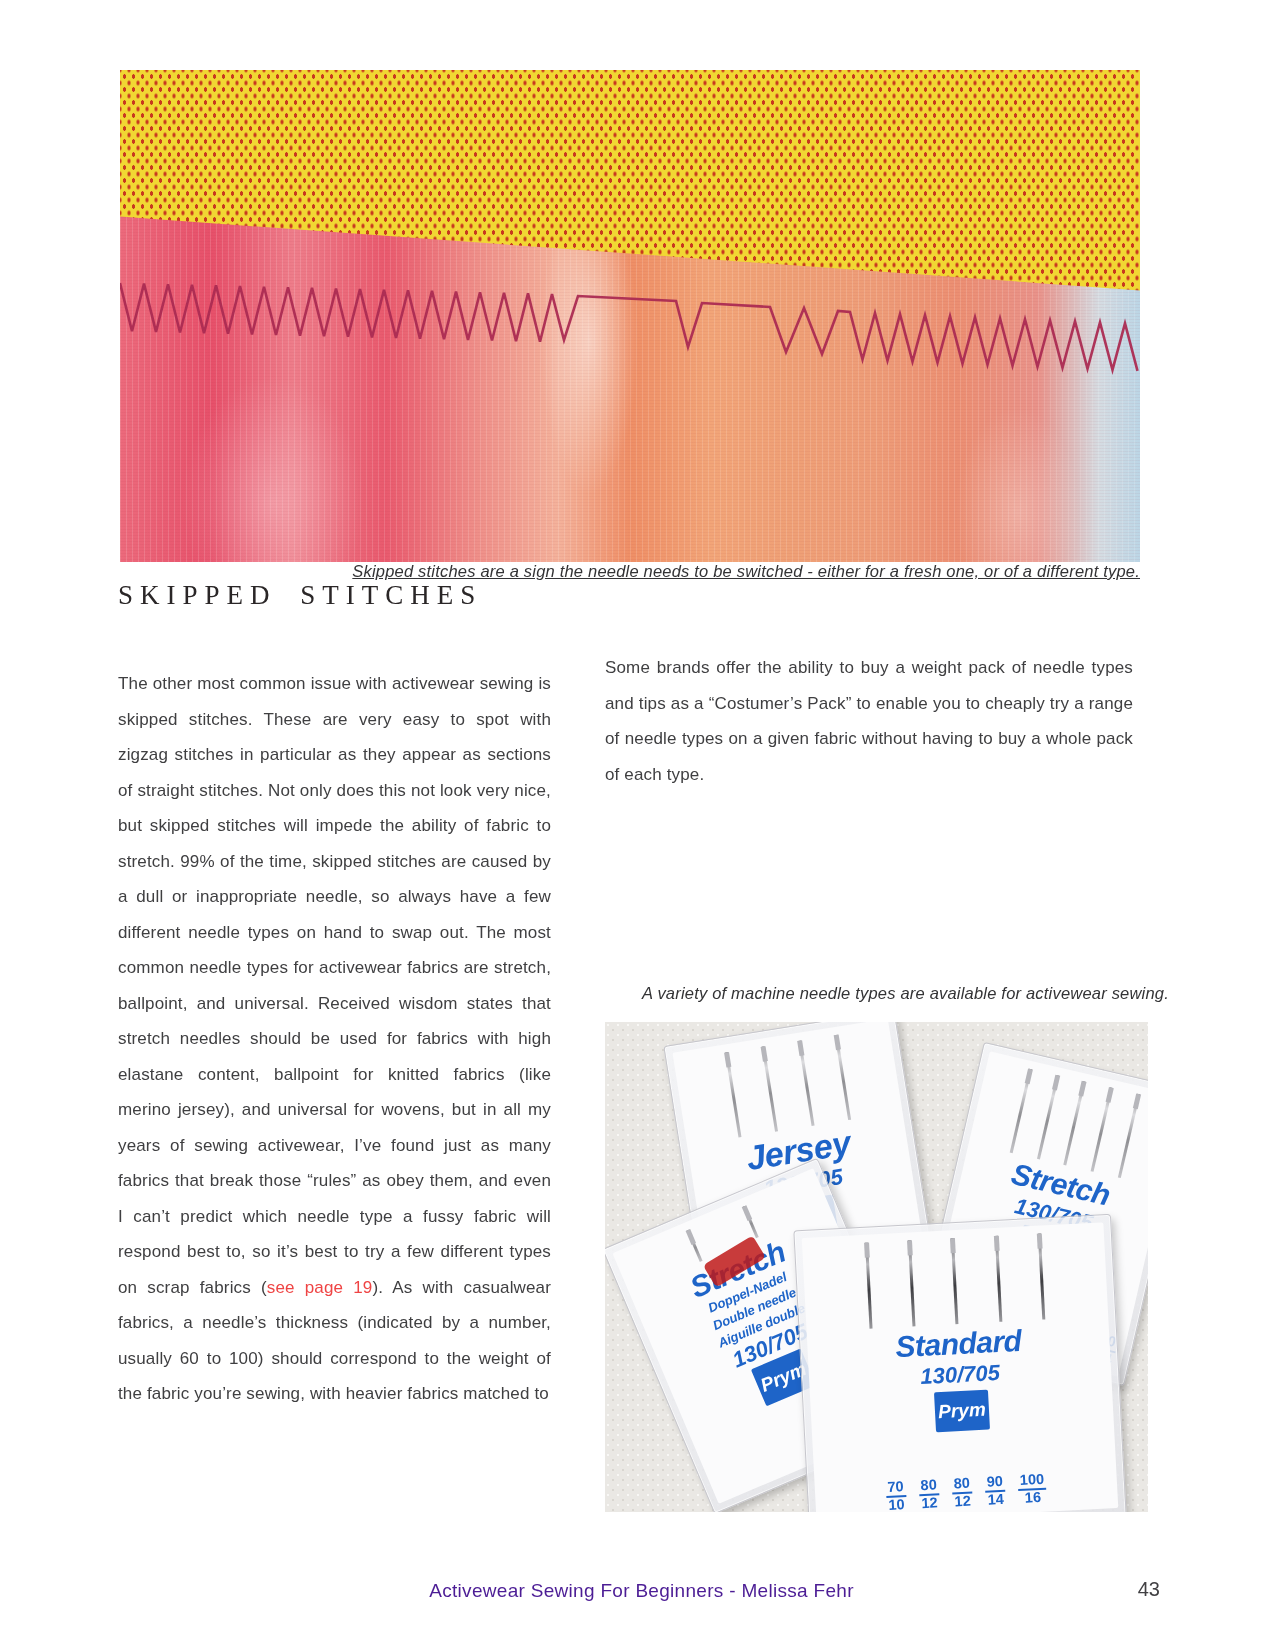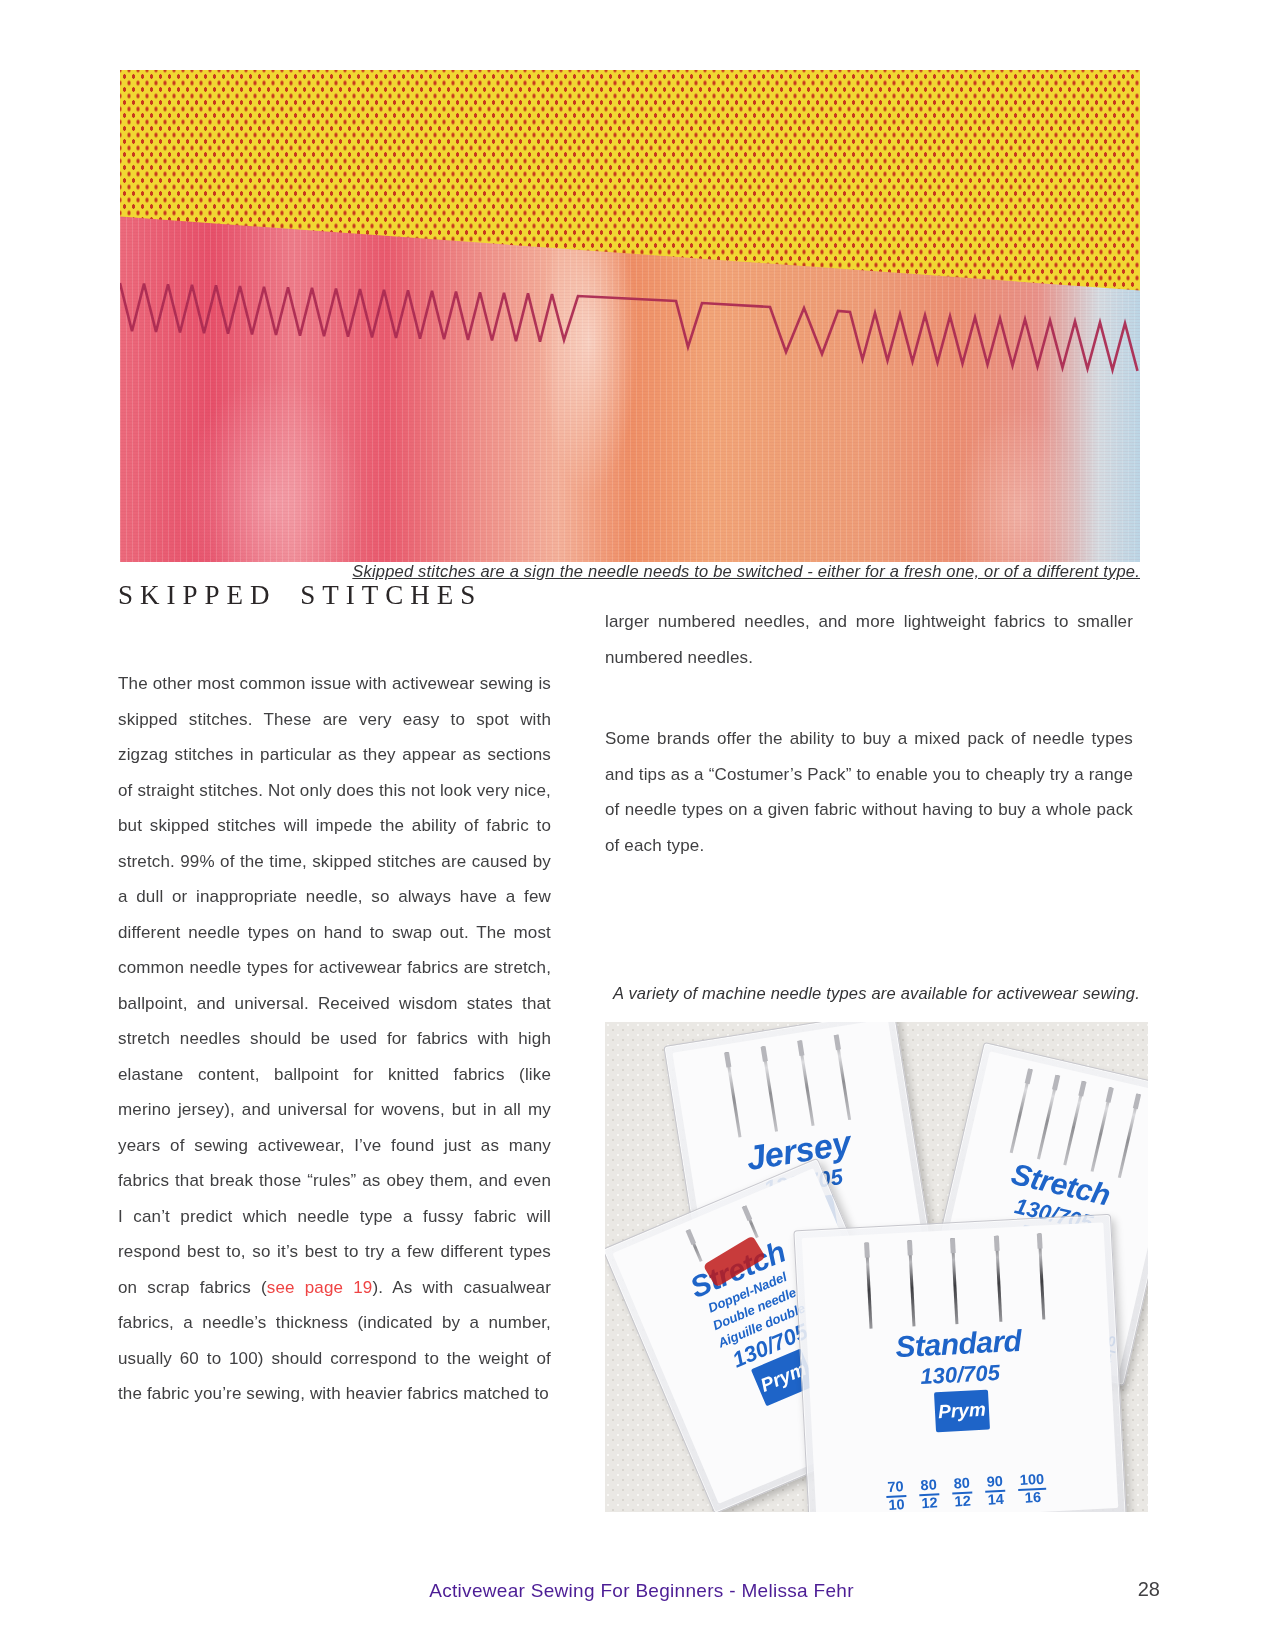--- a/index.html
+++ b/index.html
@@ -27,21 +27,21 @@
       radial-gradient(ellipse 2.1px 3.6px at 50% 50%, #c8391f 70%, rgba(200,57,31,0) 74%);
     background-size:9px 13px,9px 13px;
     background-position:0 0,4.5px 6.5px;
     clip-path:polygon(0 0,100% 0,100% 44.8%,0 29.8%);
     filter:drop-shadow(0 2px 2px rgba(120,40,20,0.25));}
   .zigzag{position:absolute;inset:0;width:100%;height:100%;}
 
   
   .caption{position:absolute;font-style:italic;font-size:16.5px;color:#333335;letter-spacing:0.2px;}
   .cap1{left:120px;top:562px;width:1020px;text-align:right;text-decoration:underline;}
-  .cap2{left:605px;top:984px;width:543px;text-align:center;}
+  .cap2{left:626px;top:984px;width:543px;text-align:right;}
 
   
   .heading{position:absolute;left:118px;top:580px;margin:0;
     font-family:"Liberation Serif",serif;font-weight:500;font-size:27px;color:#2a2627;
     letter-spacing:7px;word-spacing:10px;}
   .body-text{font-size:17px;line-height:35.5px;text-align:justify;letter-spacing:0.15px;color:#3f3f41;}
   .col-left{position:absolute;left:118px;top:666px;width:433px;}
   .col-right{position:absolute;left:605px;top:604px;width:528px;}
   .col-right p{margin:0;}
   .col-right .para2{margin-top:46px;}
@@ -103,22 +103,21 @@
       <polyline id="zigzag-line" fill="none" stroke="#ab2b52" stroke-width="2.6" opacity="0.95" points="0.0,213.0 12.0,261.3 24.0,213.6 36.0,261.9 48.0,214.2 60.0,262.5 72.0,214.8 84.0,263.1 96.0,215.4 108.0,263.8 120.0,216.1 132.0,264.4 144.0,216.7 156.0,265.0 168.0,217.3 180.0,265.6 192.0,217.9 204.0,266.2 216.0,218.5 228.0,266.8 240.0,219.1 252.0,267.4 264.0,219.7 276.0,268.0 288.0,220.3 300.0,268.6 312.0,220.9 324.0,269.3 336.0,221.6 348.0,269.9 360.0,222.2 372.0,270.5 384.0,222.8 396.0,271.1 408.0,223.4 420.0,271.7 432.0,224.0 444.0,270.0 458.0,226.0 556.0,231.0 568.0,277.0 582.0,233.0 650.0,237.0 666.0,282.0 684.0,238.0 702.0,284.0 718.0,241.0 730.0,242.0 742.5,289.5 755.0,243.0 767.5,290.6 780.0,244.1 792.5,291.6 805.0,245.1 817.5,292.6 830.0,246.1 842.5,293.7 855.0,247.2 867.5,294.7 880.0,248.2 892.5,295.7 905.0,249.2 917.5,296.8 930.0,250.3 942.5,297.8 955.0,251.3 967.5,298.8 980.0,252.3 992.5,299.9 1005.0,253.4 1017.5,300.9"></polyline>
     </svg>
   </figure>
   <div class="caption cap1">Skipped stitches are a sign the needle needs to be switched - either for a fresh one, or of a different type.</div>
 
   <h1 class="heading">SKIPPED STITCHES</h1>
 
   <div class="col-left body-text"><span>The other most common issue with activewear sewing is skipped stitches. These are very easy to spot with zigzag stitches in particular as they appear as sections of straight stitches. Not only does this not look very nice, but skipped stitches will impede the ability of fabric to stretch. 99% of the time, skipped stitches are caused by a dull or inappropriate needle, so always have a few different needle types on hand to swap out. The most common needle types for activewear fabrics are stretch, ballpoint, and universal. Received wisdom states that stretch needles should be used for fabrics with high elastane content, ballpoint for knitted fabrics (like merino jersey), and universal for wovens, but in all my years of sewing activewear, I’ve found just as many fabrics that break those “rules” as obey them, and even I can’t predict which needle type a fussy fabric will respond best to, so it’s best to try a few different types on scrap fabrics (</span><a class="link">see page 19</a><span>). As with casualwear fabrics, a needle’s thickness (indicated by a number, usually 60 to 100) should correspond to the weight of the fabric you’re sewing, with heavier fabrics matched to</span></div>
 
   <div class="col-right">
-    <p class="body-text">larger numbered needles, and more lightweight fabrics to smaller numbered needles.</p>
-    <p class="body-text para2">Some brands offer the ability to buy a mixed pack of needle types and tips as a “Costumer’s Pack” to enable you to cheaply try a range of needle types on a given fabric without having to buy a whole pack of each type.</p>
+    <p class="body-text para2">Some brands offer the ability to buy a weight pack of needle types and tips as a “Costumer’s Pack” to enable you to cheaply try a range of needle types on a given fabric without having to buy a whole pack of each type.</p>
   </div>
 
   <div class="caption cap2">A variety of machine needle types are available for activewear sewing.</div>
 
   <figure class="photo2">
 
     <div class="pack pack-jersey">
       <div class="paper">
         <div class="needles">
             <i></i>
@@ -222,15 +221,15 @@
               <span class="t">100</span>
               <span class="b">16</span>
             </span>
         </div>
       </div>
     </div>
 
   </figure>
 
   <div class="book-title">Activewear Sewing For Beginners - Melissa Fehr</div>
-  <div class="page-num">28</div>
+  <div class="page-num">43</div>
 
 </div>
 
 </body></html>

